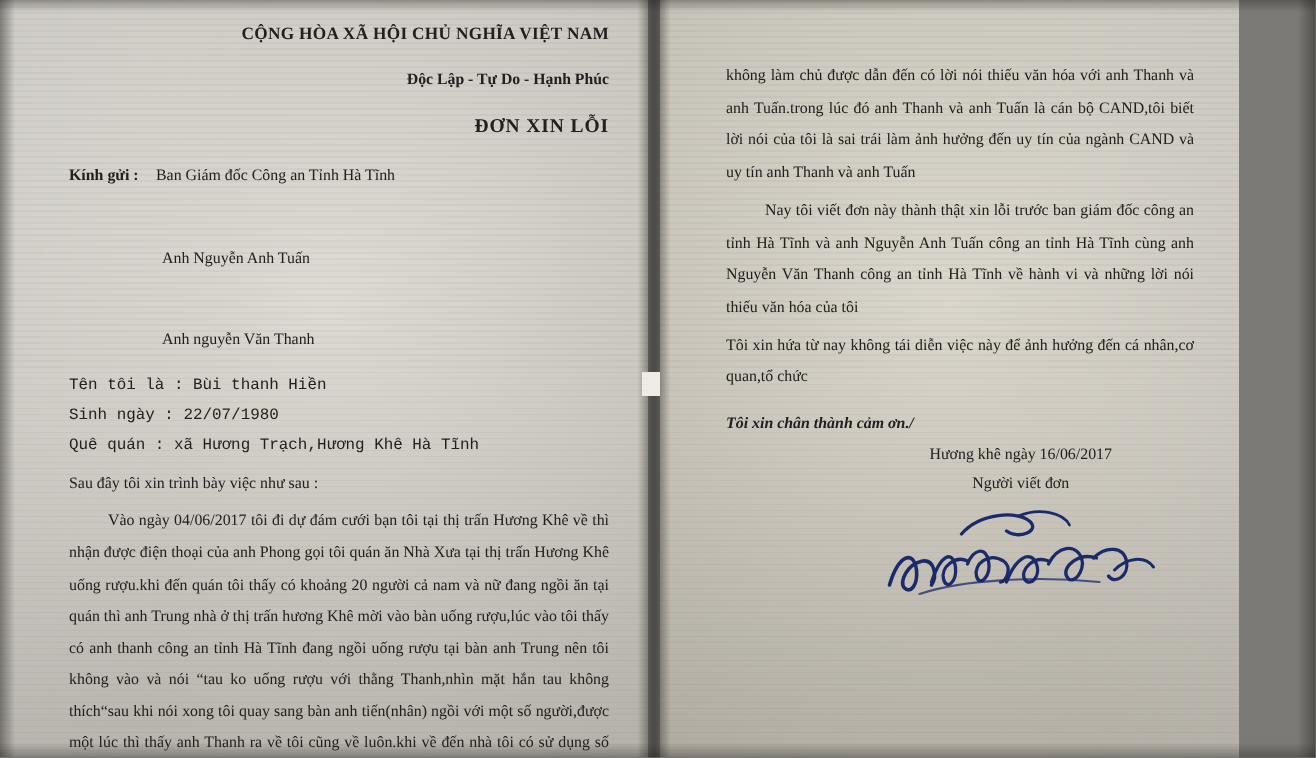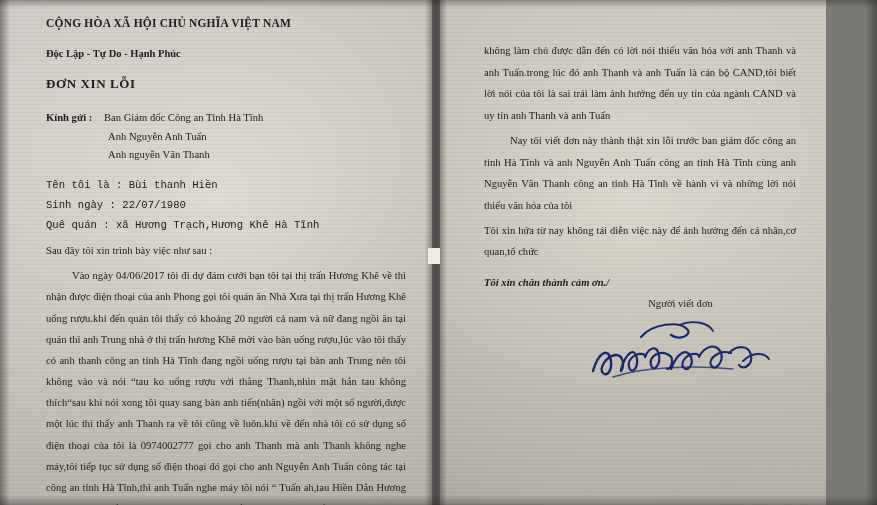--- a/index.html
+++ b/index.html
@@ -100,21 +100,21 @@
     z-index: 2;
     color: #21201e;
   }
   .page-left .sheet-inner {
     padding: 16px 26px 0 46px;
   }
   .page-right .sheet-inner {
     padding: 40px 30px 0 44px;
   }
 
-  .center { text-align: left; }
+  .center { text-align: right; }
   .nation {
     font-size: 11.5px;
     font-weight: bold;
     letter-spacing: 0.2px;
     line-height: 1.35;
   }
   .motto {
     font-size: 10.5px;
     font-weight: bold;
     margin-top: 15px;
@@ -133,20 +133,21 @@
     line-height: 1.75;
   }
   .recipients .lbl {
     font-weight: bold;
     display: inline-block;
     width: 58px;
   }
   .recipients .ind {
     display: block;
     padding-left: 62px;
+    margin-top: 36px;
   }
 
   .fields {
     margin-top: 10px;
     font-size: 10.6px;
     line-height: 1.9;
   }
   .fields div { white-space: nowrap; font-family: Liberation Mono, monospace; }
 
   .lead {
@@ -254,20 +255,21 @@
 
       <div class="body-text">
         <p>không làm chủ được dẫn đến có lời nói thiếu văn hóa với anh Thanh và anh Tuấn.trong lúc đó anh Thanh và anh Tuấn là cán bộ CAND,tôi biết lời nói của tôi là sai trái làm ảnh hưởng đến uy tín của ngành CAND và uy tín anh Thanh và anh Tuấn</p>
         <p class="indent">Nay tôi viết đơn này thành thật xin lỗi trước ban giám đốc công an tỉnh Hà Tĩnh và anh Nguyễn Anh Tuấn công an tỉnh Hà Tĩnh cùng anh Nguyễn Văn Thanh công an tỉnh Hà Tĩnh về hành vi và những lời nói thiếu văn hóa của tôi</p>
         <p>Tôi xin hứa từ nay không tái diễn việc này để ảnh hưởng đến cá nhân,cơ quan,tổ chức</p>
       </div>
 
       <div class="closing">Tôi xin chân thành cảm ơn./</div>
 
       <div class="sign-block">
+        <div>Hương khê ngày 16/06/2017</div>
         <div>Người viết đơn</div>
         <div class="sig-wrap">
           <svg class="sig-svg" width="200" height="70" viewBox="0 0 200 70">
             <g fill="none" stroke="#1b2a6b" stroke-linecap="round" stroke-linejoin="round">
               <path d="M58 20 C70 6, 96 4, 104 12 C110 18, 96 24, 88 18" stroke-width="2.2"></path>
               <path d="M96 8 C110 2, 126 6, 130 14" stroke-width="1.8"></path>
               <path d="M10 54 C16 34, 26 30, 28 44 C29 54, 24 60, 20 56 C16 52, 22 40, 32 38 C40 37, 42 48, 38 54" stroke-width="2.4"></path>
               <path d="M38 52 C44 34, 52 30, 54 42 C55 52, 48 58, 46 50 C44 42, 54 34, 62 38" stroke-width="2.2"></path>
               <path d="M62 40 C66 30, 74 28, 76 38 C78 48, 70 56, 68 48 C66 40, 76 32, 86 38 C92 42, 88 52, 84 52" stroke-width="2.2"></path>
               <path d="M88 52 C94 36, 104 30, 108 40 C111 48, 104 56, 100 50 C97 44, 106 34, 116 38" stroke-width="2.2"></path>

